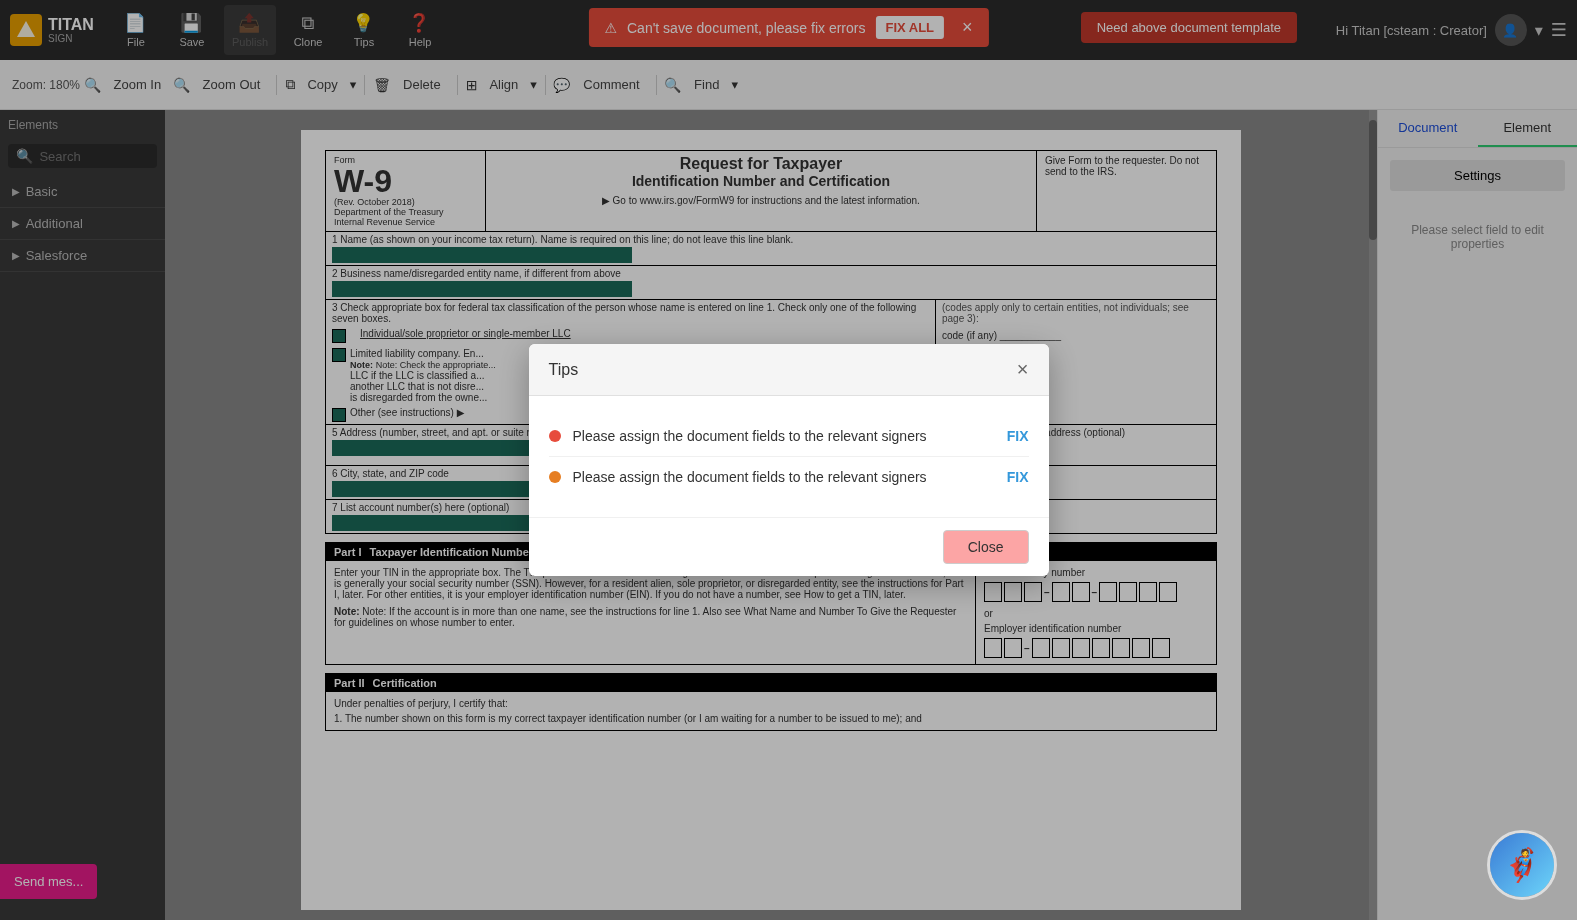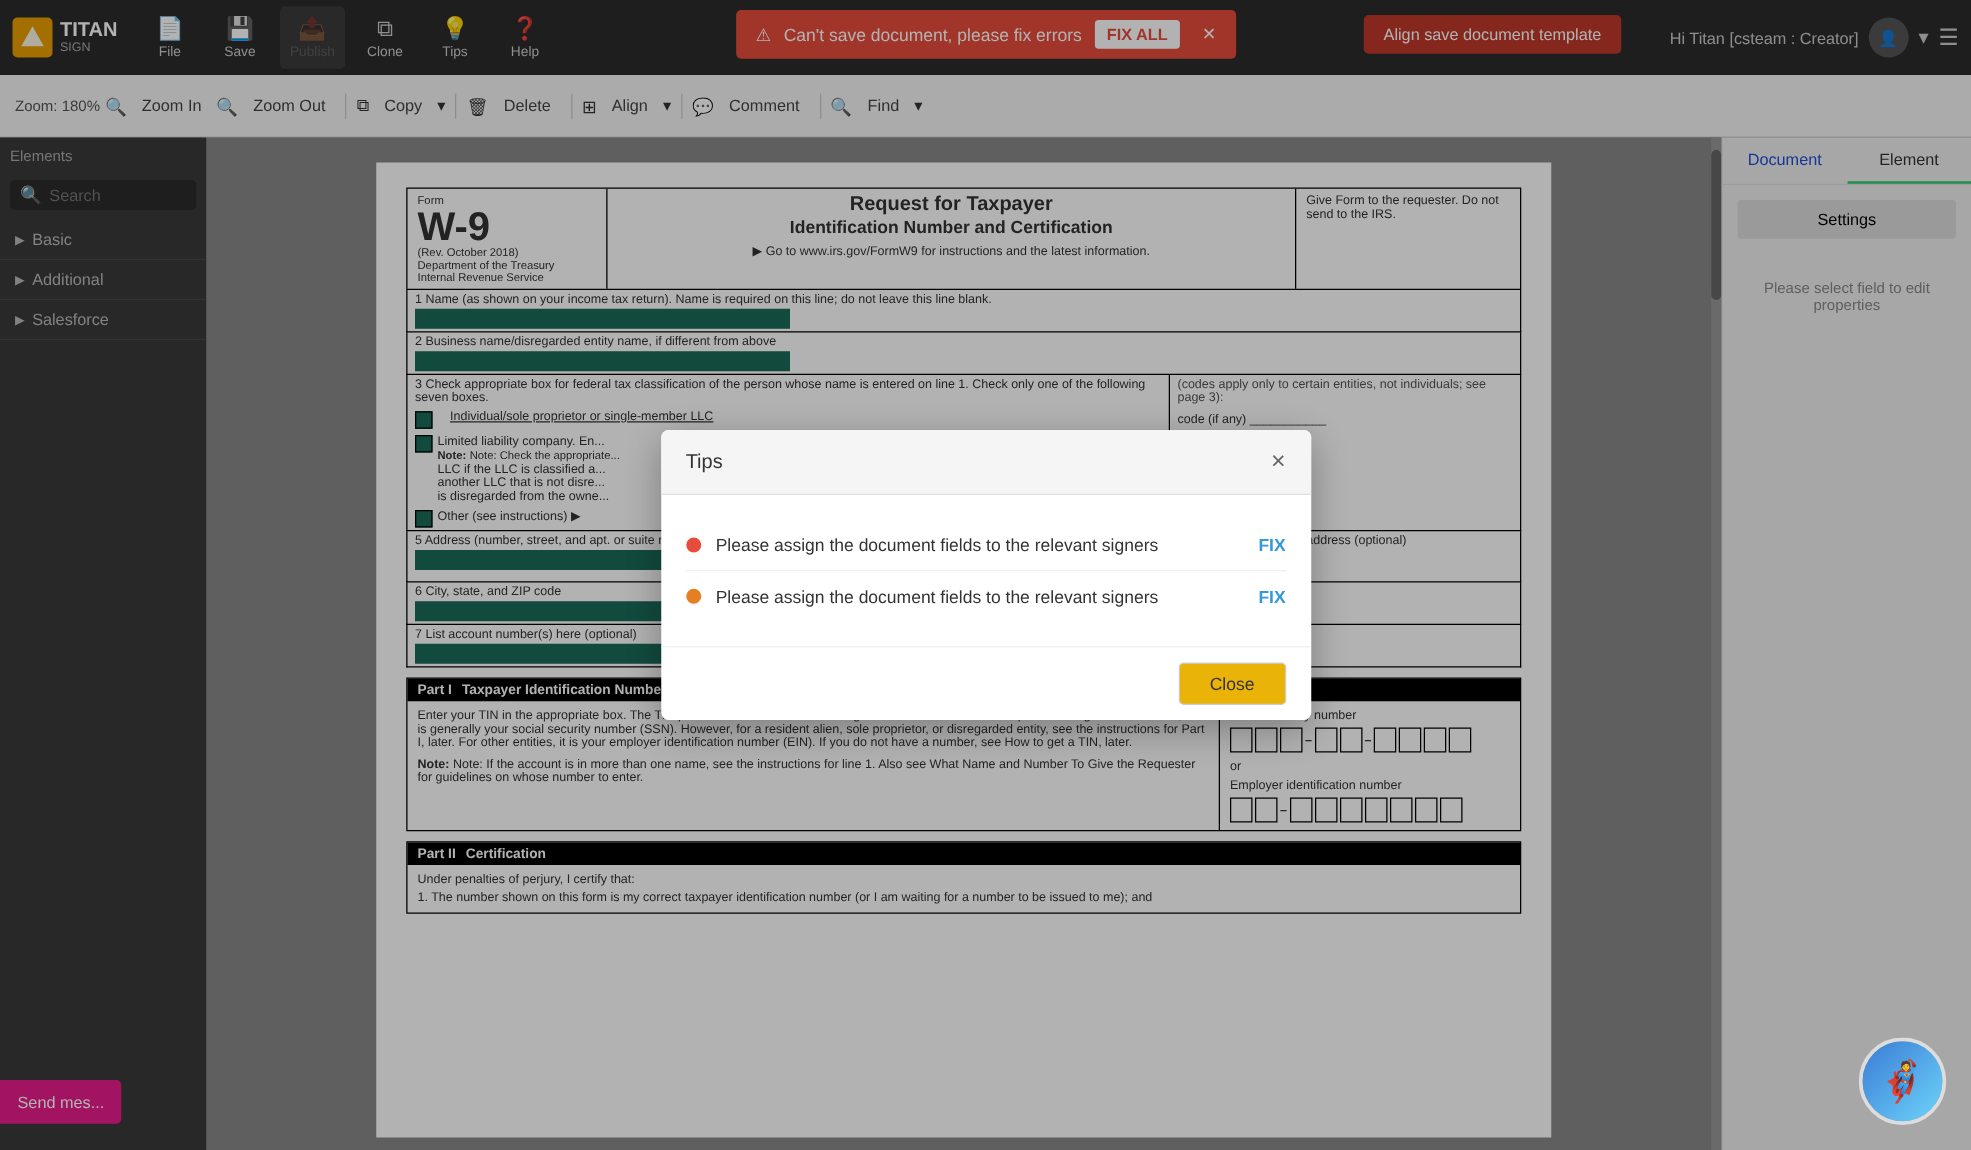--- a/index.html
+++ b/index.html
@@ -388,21 +388,21 @@
       cursor: pointer;
       text-decoration: none;
     }
     .modal-footer {
       padding: 12px 20px;
       display: flex;
       justify-content: flex-end;
       border-top: 1px solid #f0f0f0;
     }
     .close-btn {
-      background: #eab308;
+      background: #fca5a5;
       border: 1px solid #ccc;
       padding: 8px 24px;
       border-radius: 4px;
       cursor: pointer;
       font-size: 14px;
       color: #333;
     }
 
     
     .chat-bubble {
@@ -482,21 +482,21 @@
   </button>
 
   <div class="error-banner">
     <span>⚠</span>
     <span>Can't save document, please fix errors</span>
     <button class="fix-all-btn">FIX ALL</button>
     <button class="close-banner-btn">×</button>
   </div>
 
   <div class="need-save-banner">
-    <span>Align save document template</span>
+    <span>Need above document template</span>
   </div>
 
   <div class="user-area">
     <span>Hi Titan [csteam : Creator]</span>
     <div class="user-avatar">👤</div>
     <button style="background:none;border:none;color:#ccc;cursor:pointer;font-size:16px;">▾</button>
     <button style="background:none;border:none;color:#ccc;cursor:pointer;font-size:18px;">☰</button>
   </div>
 </div>
 

